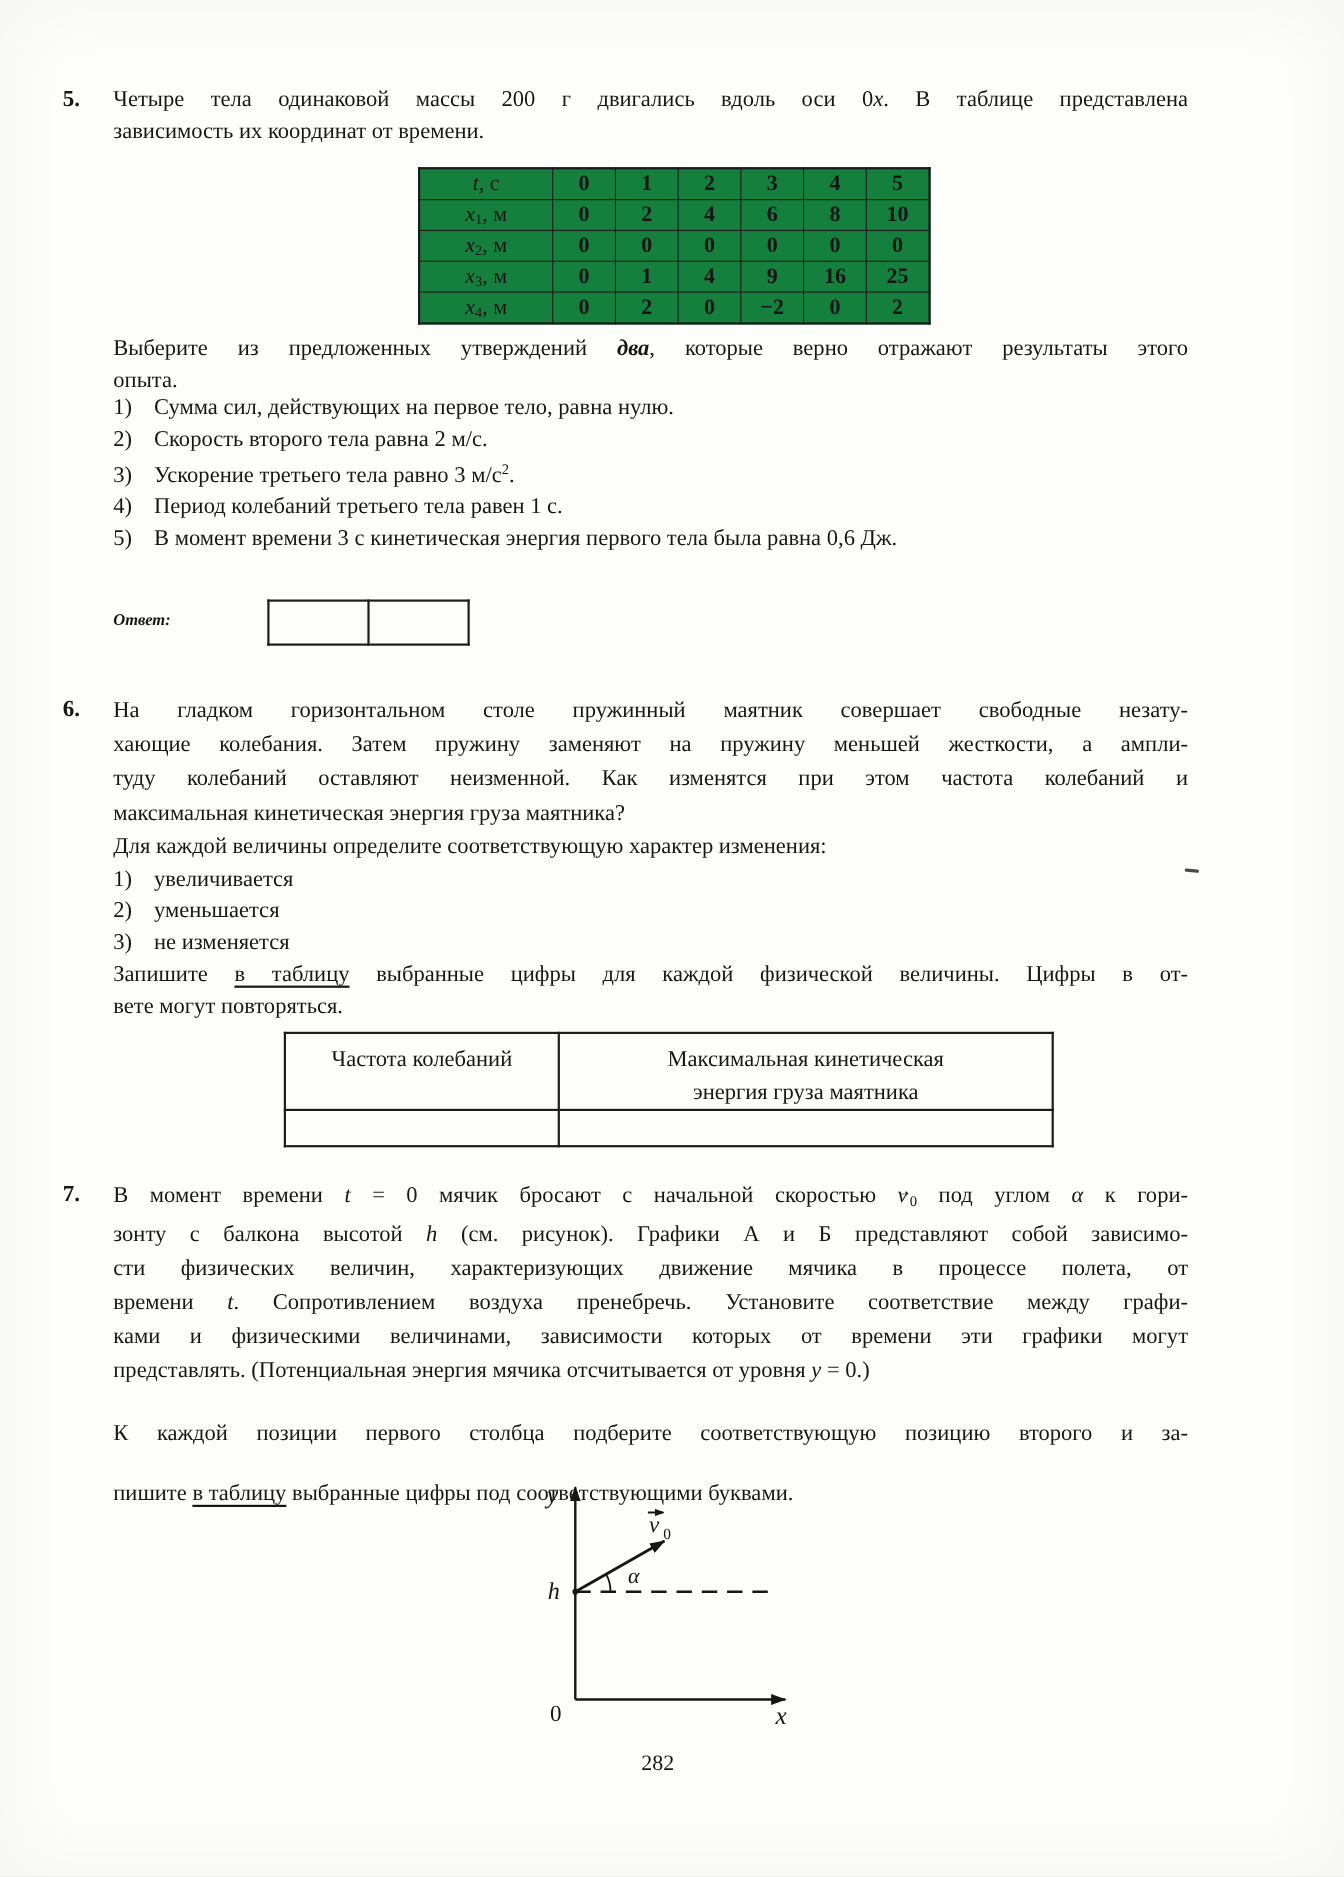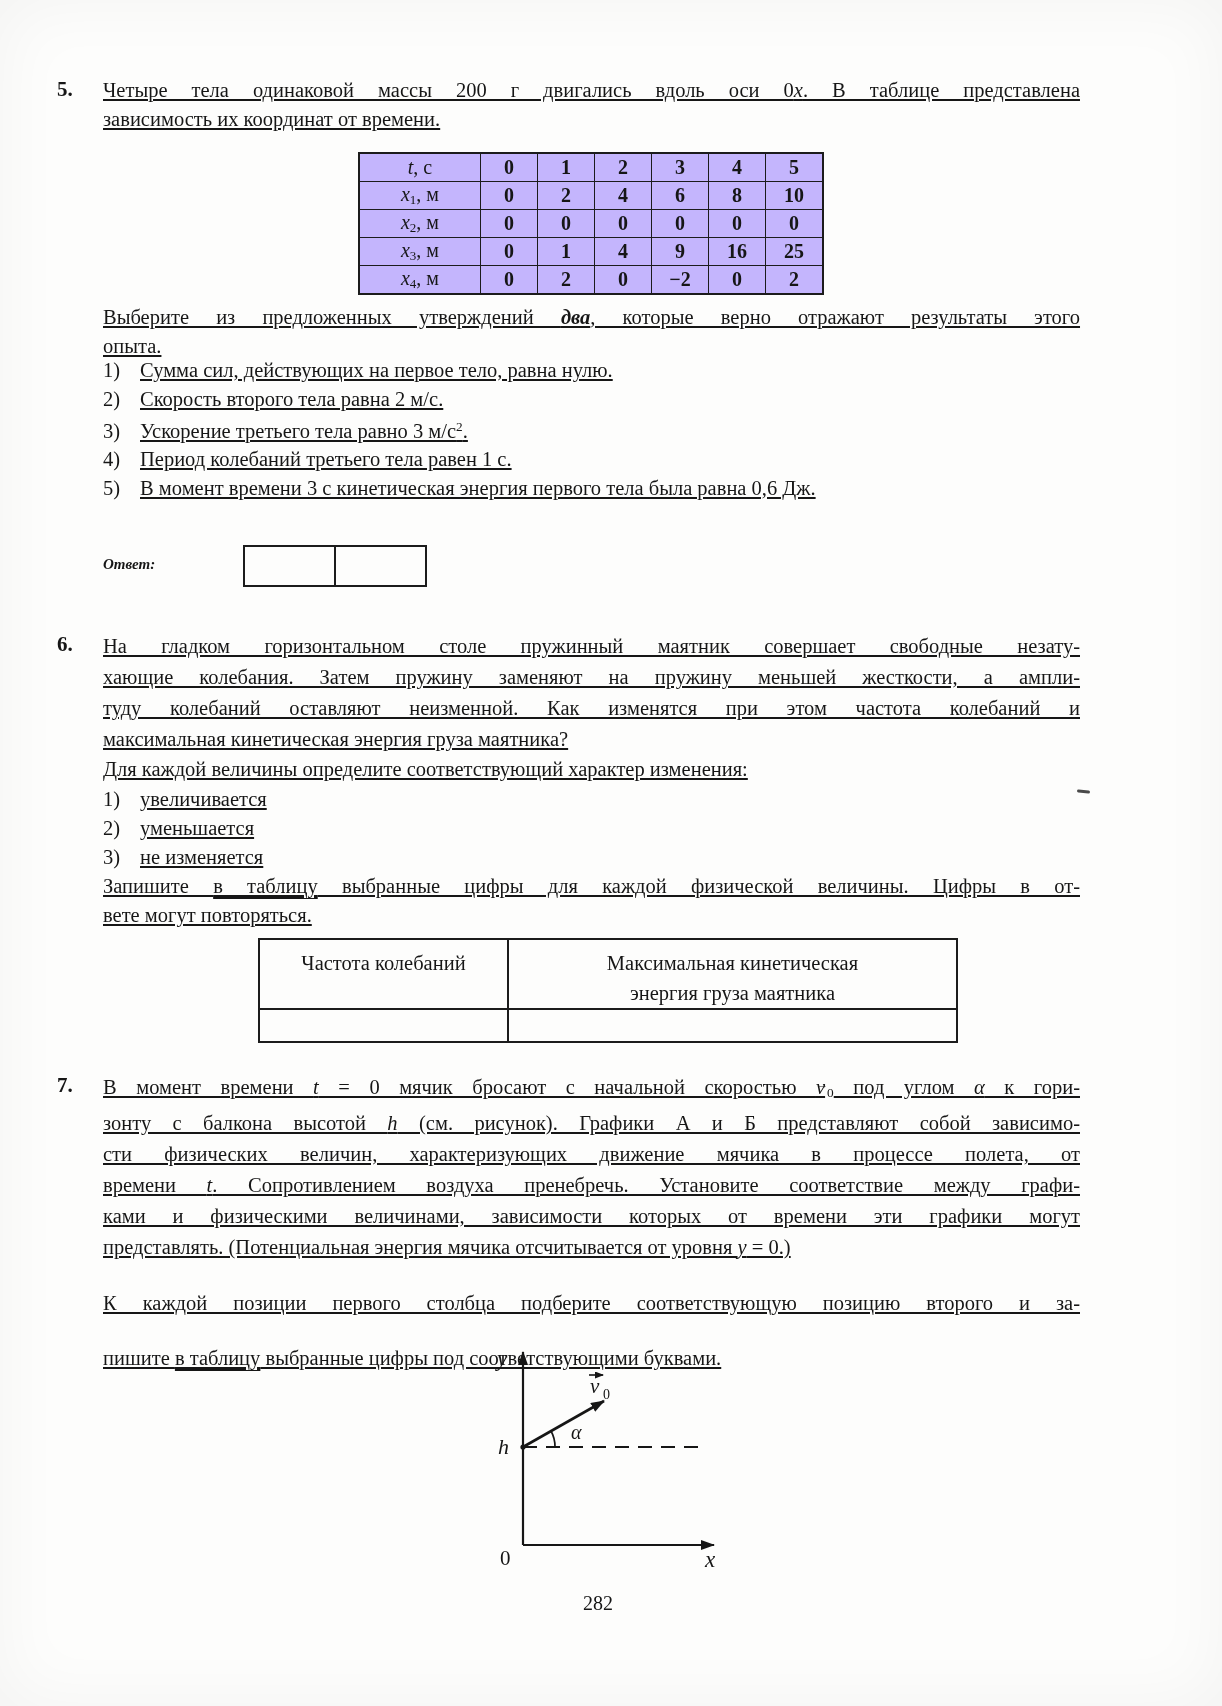--- a/index.html
+++ b/index.html
@@ -6,38 +6,38 @@
   .page{
     position:relative;width:1222px;height:1706px;margin:0 auto;
     background:#fdfdfc;color:#161616;
     font-family:"Liberation Serif","DejaVu Serif",serif;
     box-shadow:inset 0 0 70px rgba(0,0,0,0.045);
     overflow:hidden;
   }
   .block{position:absolute;}
   .qnum{font-weight:bold;font-size:21px;}
   .para{width:977px;font-size:20.5px;}
-  .line{display:block;white-space:nowrap;text-align:justify;text-decoration:underline;}
+  .line{display:block;white-space:nowrap;text-align:justify;}
   .jl{text-align-last:justify;}
   .lh29 .line{line-height:29px;}
   .lh31 .line{line-height:31px;}
   .lh30 .line{line-height:30px;margin-top:25px;}
   .lh28 .line{line-height:28.5px;}
   .seg{white-space:pre-wrap;}
   .seg-i{font-style:italic;}
   .seg-bi{font-style:italic;font-weight:bold;}
   .seg-u{text-decoration:underline;text-underline-offset:4px;text-decoration-thickness:1.5px;}
   .seg-sub{font-size:0.65em;vertical-align:-0.22em;}
   .seg-sup{font-size:0.65em;vertical-align:0.5em;}
   .seg-vec{font-style:italic;position:relative;margin-right:2px;}
   .seg-vec::after{content:"\2192";position:absolute;left:0.08em;top:-0.62em;font-size:0.55em;font-style:normal;}
   .optline{white-space:nowrap;}
   .optnum{display:inline-block;width:37px;}
   
-  .t1{border-collapse:collapse;border:2.5px solid #1c1c1c;background:#c4b5fd;}
+  .t1{border-collapse:collapse;border:2.5px solid #1c1c1c;background:#15803d;margin-left:22px;}
   .t1 td{border:1.6px solid #1c1c1c;text-align:center;vertical-align:middle;height:27px;padding:0;font-size:20px;}
   .t1 td.lab{width:120px;}
   .t1 td.val{width:56px;font-weight:bold;}
   
   .ansbox{border-collapse:collapse;border:2.2px solid #1c1c1c;}
   .ansbox td{border:2px solid #1c1c1c;width:89px;height:38px;padding:0;}
   .anslabel{font-size:15px;font-style:italic;font-weight:bold;}
   
   .t2{border-collapse:collapse;border:2.2px solid #1c1c1c;}
   .t2 td{border:2px solid #1c1c1c;text-align:center;vertical-align:top;padding:0;font-size:20.5px;line-height:30px;}
@@ -135,21 +135,21 @@
   </table>
 
   <div class="block qnum" style="left:57px;top:632px">6.</div>
   <div class="block para lh31" style="left:103px;top:631px">
     <span class="line jl"><span class="seg">На гладком горизонтальном столе пружинный маятник совершает свободные незату-</span></span>
     <span class="line jl"><span class="seg">хающие колебания. Затем пружину заменяют на пружину меньшей жесткости, а ампли-</span></span>
     <span class="line jl"><span class="seg">туду колебаний оставляют неизменной. Как изменятся при этом частота колебаний и</span></span>
     <span class="line"><span class="seg">максимальная кинетическая энергия груза маятника?</span></span>
   </div>
   <div class="block para lh29" style="left:103px;top:755px">
-    <span class="line"><span class="seg">Для каждой величины определите соответствующий характер изменения:</span></span>
+    <span class="line"><span class="seg">Для каждой величины определите соответствующую характер изменения:</span></span>
   </div>
   <div class="block para lh29" style="left:103px;top:785px">
     <div class="line optline"><span class="optnum">1)</span><span><span class="seg">увеличивается</span></span></div>
     <div class="line optline"><span class="optnum">2)</span><span><span class="seg">уменьшается</span></span></div>
     <div class="line optline"><span class="optnum">3)</span><span><span class="seg">не изменяется</span></span></div>
   </div>
   <div class="block para lh29" style="left:103px;top:872px">
     <span class="line jl"><span class="seg">Запишите </span><span class="seg seg-u">в таблицу</span><span class="seg"> выбранные цифры для каждой физической величины. Цифры в от-</span></span>
     <span class="line"><span class="seg">вете могут повторяться.</span></span>
   </div>

